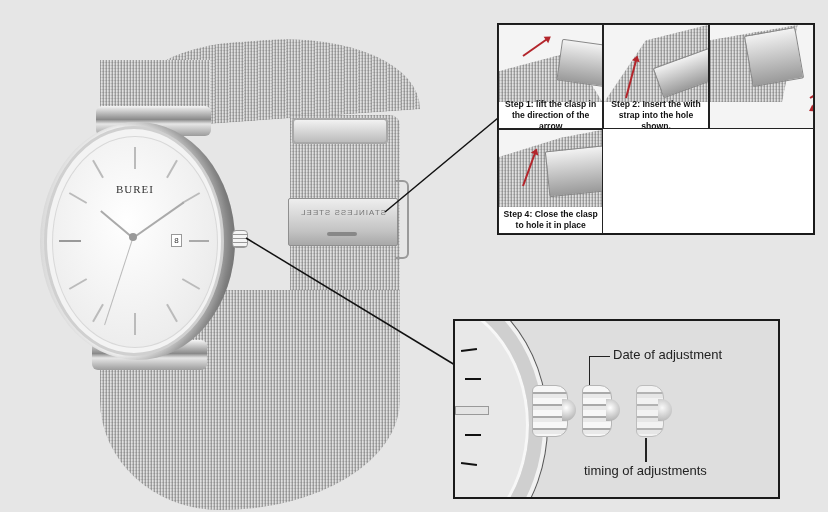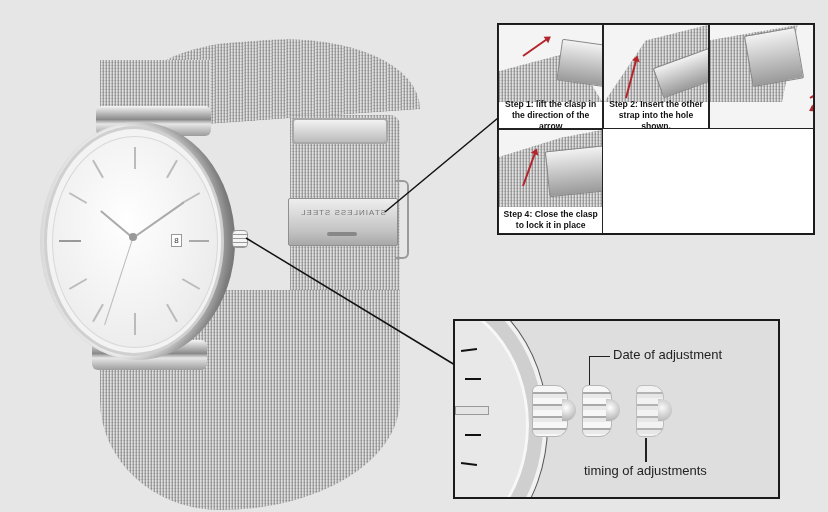--- a/index.html
+++ b/index.html
@@ -53,20 +53,21 @@
   <div style="position:absolute;left:136px;top:103px;width:20px;height:2px;background:#aaa;"></div>
   <div style="position:absolute;left:118px;top:22px;width:2px;height:20px;background:#bbb;transform:rotate(30deg);"></div>
   <div style="position:absolute;left:44px;top:22px;width:2px;height:20px;background:#bbb;transform:rotate(-30deg);"></div>
   <div style="position:absolute;left:118px;top:166px;width:2px;height:20px;background:#bbb;transform:rotate(-30deg);"></div>
   <div style="position:absolute;left:44px;top:166px;width:2px;height:20px;background:#bbb;transform:rotate(30deg);"></div>
   <div style="position:absolute;left:128px;top:60px;width:20px;height:2px;background:#bbb;transform:rotate(-30deg);"></div>
   <div style="position:absolute;left:15px;top:60px;width:20px;height:2px;background:#bbb;transform:rotate(30deg);"></div>
   <div style="position:absolute;left:128px;top:146px;width:20px;height:2px;background:#bbb;transform:rotate(30deg);"></div>
   <div style="position:absolute;left:15px;top:146px;width:20px;height:2px;background:#bbb;transform:rotate(-30deg);"></div>
 
+  <div style="position:absolute;left:0;right:0;top:46px;text-align:center;font-family:'Liberation Serif',serif;font-size:11px;letter-spacing:1px;color:#333;">BUREI</div>
 
   <div style="position:absolute;left:118px;top:97px;width:9px;height:11px;background:#fff;border:1px solid #999;font-size:8px;line-height:11px;text-align:center;color:#333;">8</div>
 
   <div style="position:absolute;left:80px;top:100px;width:42px;height:2px;background:#aaa;transform-origin:left center;transform:rotate(-140deg);"></div>
   <div style="position:absolute;left:80px;top:100px;width:62px;height:2px;background:#aaa;transform-origin:left center;transform:rotate(-35deg);"></div>
   <div style="position:absolute;left:80px;top:100px;width:92px;height:1px;background:#bbb;transform-origin:left center;transform:rotate(108deg);"></div>
   <div style="position:absolute;left:76px;top:96px;width:8px;height:8px;border-radius:50%;background:#999;"></div>
 </div>
 
 <div class="abs" style="left:232px;top:230px;width:14px;height:16px;border-radius:4px;background:repeating-linear-gradient(180deg,#f5f5f5 0 3px,#999 3px 4px);border:1px solid #999;"></div>
@@ -80,33 +81,33 @@
   <div class="cell">
     <div class="img mesh" style="clip-path:polygon(0 60%,70% 35%,100% 100%,0 100%);"></div>
     <div class="clasp" style="left:60px;top:18px;width:62px;height:40px;transform:rotate(8deg);"></div>
     <div class="arrow" style="left:24px;top:30px;width:30px;transform:rotate(-35deg);"></div>
     <div class="cap">Step 1: lift the clasp in the direction of the arrow</div>
   </div>
   <div class="cell">
     <div class="img mesh" style="clip-path:polygon(0 100%,40% 20%,100% 0,100% 100%);"></div>
     <div class="clasp" style="left:52px;top:30px;width:70px;height:30px;transform:rotate(-20deg);"></div>
     <div class="arrow" style="left:22px;top:72px;width:40px;transform:rotate(-75deg);"></div>
-    <div class="cap">Step 2: Insert the other strap into the hole shown.</div>
+    <div class="cap">Step 2: Insert the with strap into the hole shown.</div>
   </div>
   <div class="cell">
     <div class="img mesh" style="clip-path:polygon(0 20%,85% 0,70% 100%,0 100%);"></div>
     <div class="clasp" style="left:38px;top:6px;width:50px;height:50px;transform:rotate(-10deg);"></div>
     <div class="arrow" style="left:100px;top:72px;width:36px;transform:rotate(-30deg);"></div>
     <div class="arrow" style="left:132px;top:66px;width:34px;transform:rotate(150deg);"></div>
   </div>
   <div class="cell">
     <div class="img mesh" style="clip-path:polygon(0 35%,60% 10%,100% 0,100% 100%,0 100%);"></div>
     <div class="clasp" style="left:48px;top:18px;width:62px;height:44px;transform:rotate(-6deg);"></div>
     <div class="arrow" style="left:24px;top:55px;width:36px;transform:rotate(-70deg);"></div>
-    <div class="cap">Step 4: Close the clasp to lock it in place</div>
+    <div class="cap">Step 4: Close the clasp to hole it in place</div>
   </div>
 </div>
 
 <div class="abs detail">
   <div style="position:absolute;left:-160px;top:-40px;width:220px;height:260px;border-radius:50%;border:14px solid #cfcfcf;box-shadow:inset 0 0 0 3px #f7f7f7, 0 0 0 4px #f2f2f2, 0 0 0 5px #555;background:#e8e8e8;"></div>
   <div style="position:absolute;left:6px;top:28px;width:16px;height:2px;background:#111;transform:rotate(-8deg);"></div>
   <div style="position:absolute;left:10px;top:57px;width:16px;height:2px;background:#111;"></div>
   <div style="position:absolute;left:0;top:85px;width:32px;height:7px;background:#e4e4e4;border:1px solid #999;"></div>
   <div style="position:absolute;left:10px;top:113px;width:16px;height:2px;background:#111;"></div>
   <div style="position:absolute;left:6px;top:142px;width:16px;height:2px;background:#111;transform:rotate(8deg);"></div>

